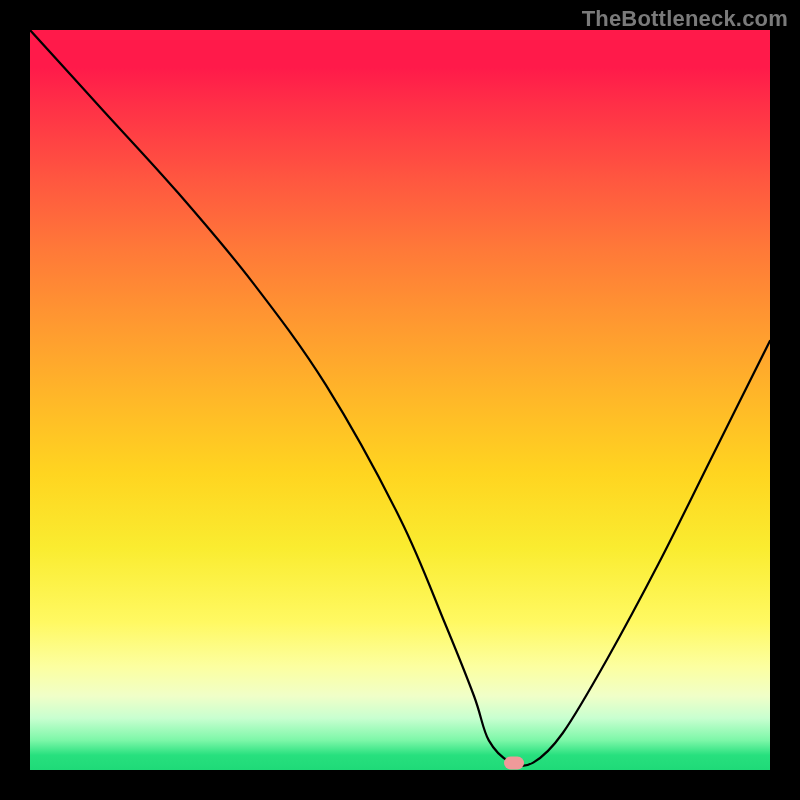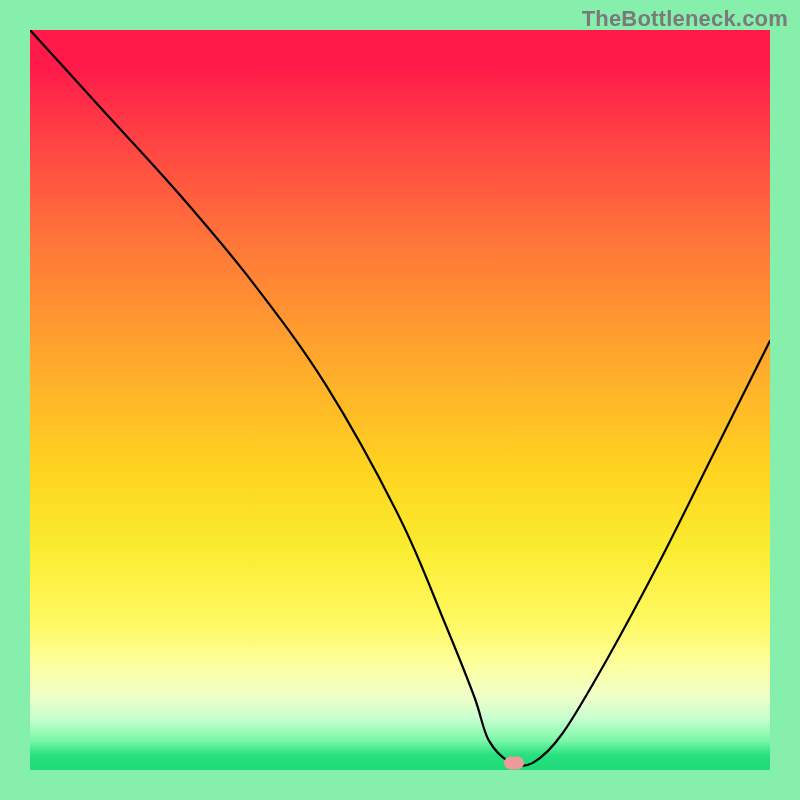--- a/index.html
+++ b/index.html
@@ -1,21 +1,21 @@
 <!DOCTYPE html>
 <html><head>
 <meta charset="utf-8">
 <style>
   * { margin: 0; padding: 0; box-sizing: border-box; }
   html, body { width: 800px; height: 800px; overflow: hidden; }
   .frame {
     position: relative;
     width: 800px;
     height: 800px;
-    background: #86efac;
+    background: #000000;
   }
   .plot-area {
     position: absolute;
     left: 30px;
     top: 30px;
     width: 740px;
     height: 740px;
     background: linear-gradient(to bottom,
       #ff1a4a 0%,
       #ff1a4a 5%,

